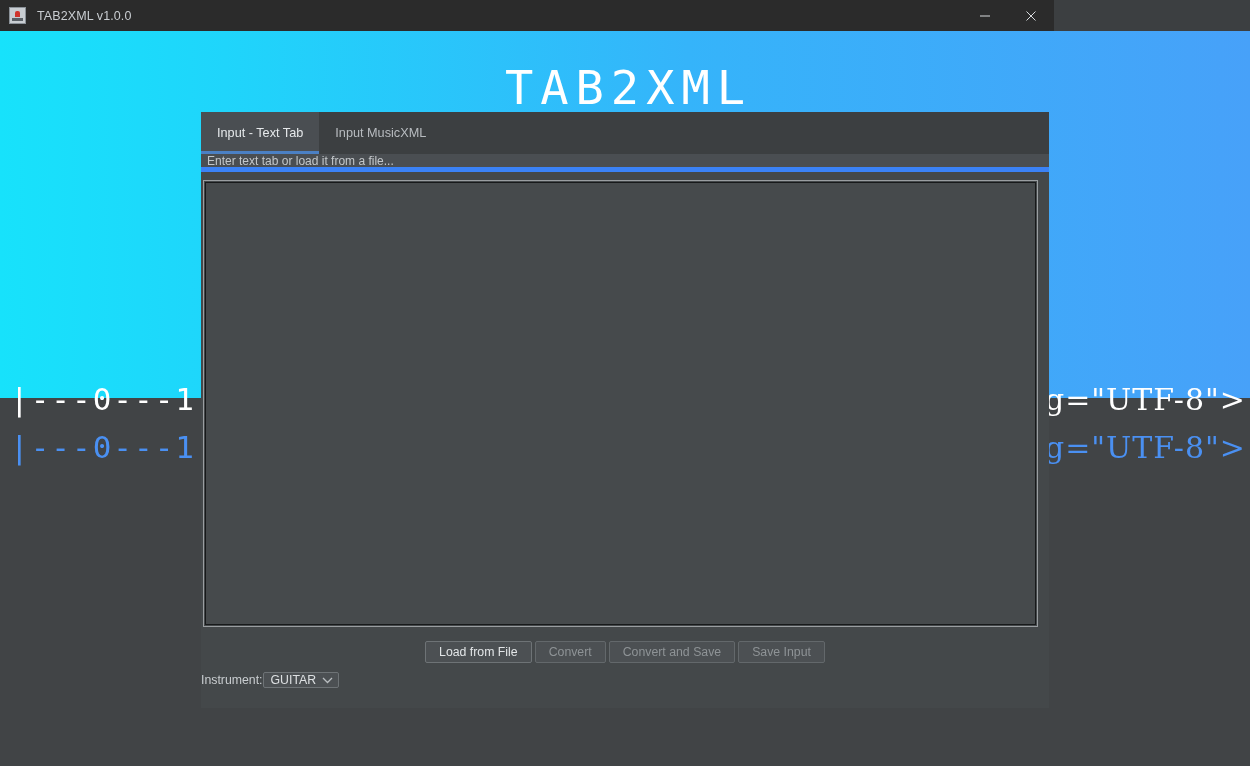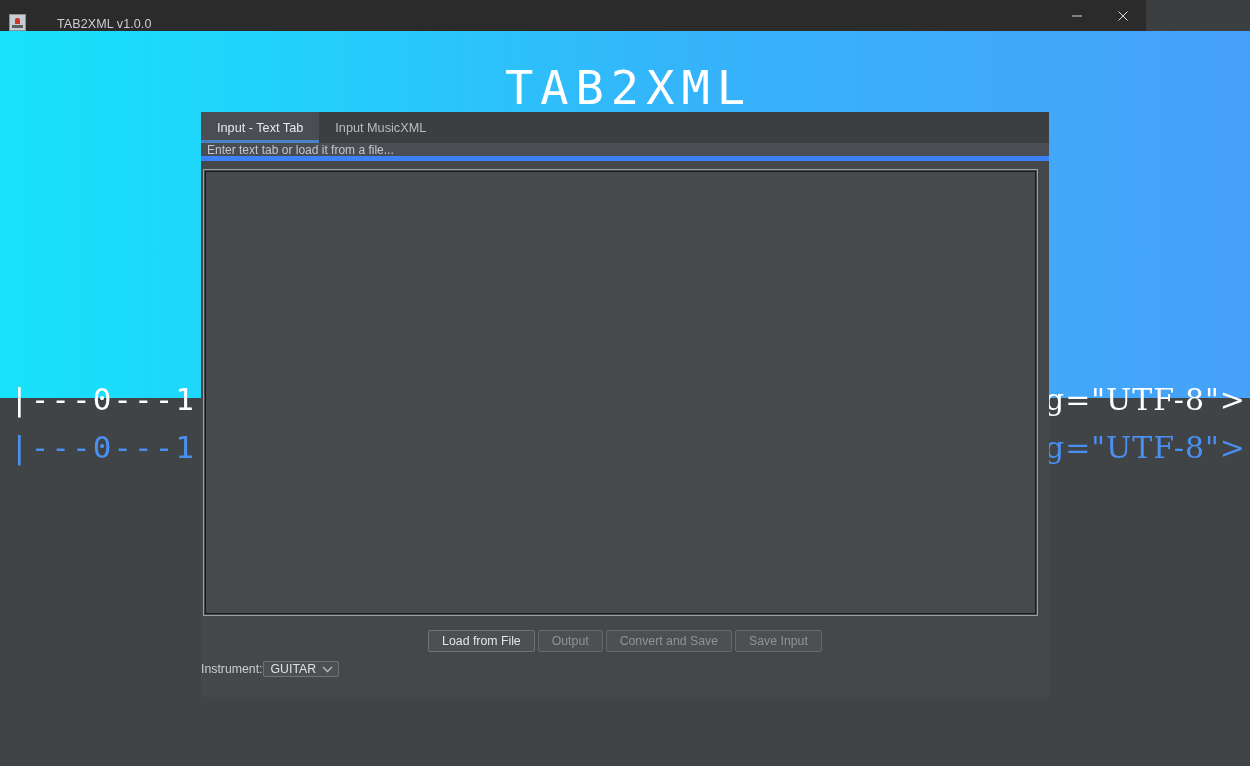--- a/index.html
+++ b/index.html
@@ -9,26 +9,25 @@
     height: 766px;
     overflow: hidden;
     background: #3c3f41;
     font-family: "Liberation Sans", sans-serif;
   }
 
   
   #titlebar {
     position: absolute;
     left: 0; top: 0;
-    width: 1146px; height: 31px;
+    width: 1054px; height: 31px;
     background: #2b2b2b;
     display: flex;
-    align-items: flex-end;
+    align-items: center;
     z-index: 60;
-    gap: 20px;
   }
   #app-icon {
     width: 17px; height: 17px;
     margin-left: 9px;
     background: #c8cdd2;
     border: 1px solid #8b9299;
     position: relative;
     flex: none;
   }
   #app-icon::before {
@@ -129,21 +128,21 @@
   
   #card {
     position: absolute;
     left: 201px; top: 112px;
     width: 848px;
     z-index: 10;
   }
 
   #tabbar {
     display: flex;
-    height: 31px;
+    height: 42px;
     background: #3c3f41;
     align-items: stretch;
   }
   .tab {
     display: flex;
     align-items: center;
     padding: 0 16px;
     font-size: 12.7px;
     color: #b8bcc0;
     background: #3c3f41;
@@ -294,21 +293,21 @@
   <div id="hintbar">Enter text tab or load it from a file...</div>
 
   <div id="editor-wrap">
     <div id="editor-outer">
       <textarea id="textarea" placeholder="" style=""></textarea>
     </div>
   </div>
 
   <div id="actions">
     <button class="btn">Load from File</button>
-    <button class="btn disabled">Output</button>
+    <button class="btn disabled">Convert</button>
     <button class="btn disabled">Convert and Save</button>
     <button class="btn disabled">Save Input</button>
   </div>
 
   <div id="instrument-row">
     <span id="instrument-label">Instrument:</span>
     <div id="instrument-select">
       <span id="instrument-value">GUITAR</span>
       <span id="instrument-chevron">
         <svg width="11" height="8" viewBox="0 0 11 8" aria-hidden="true">

